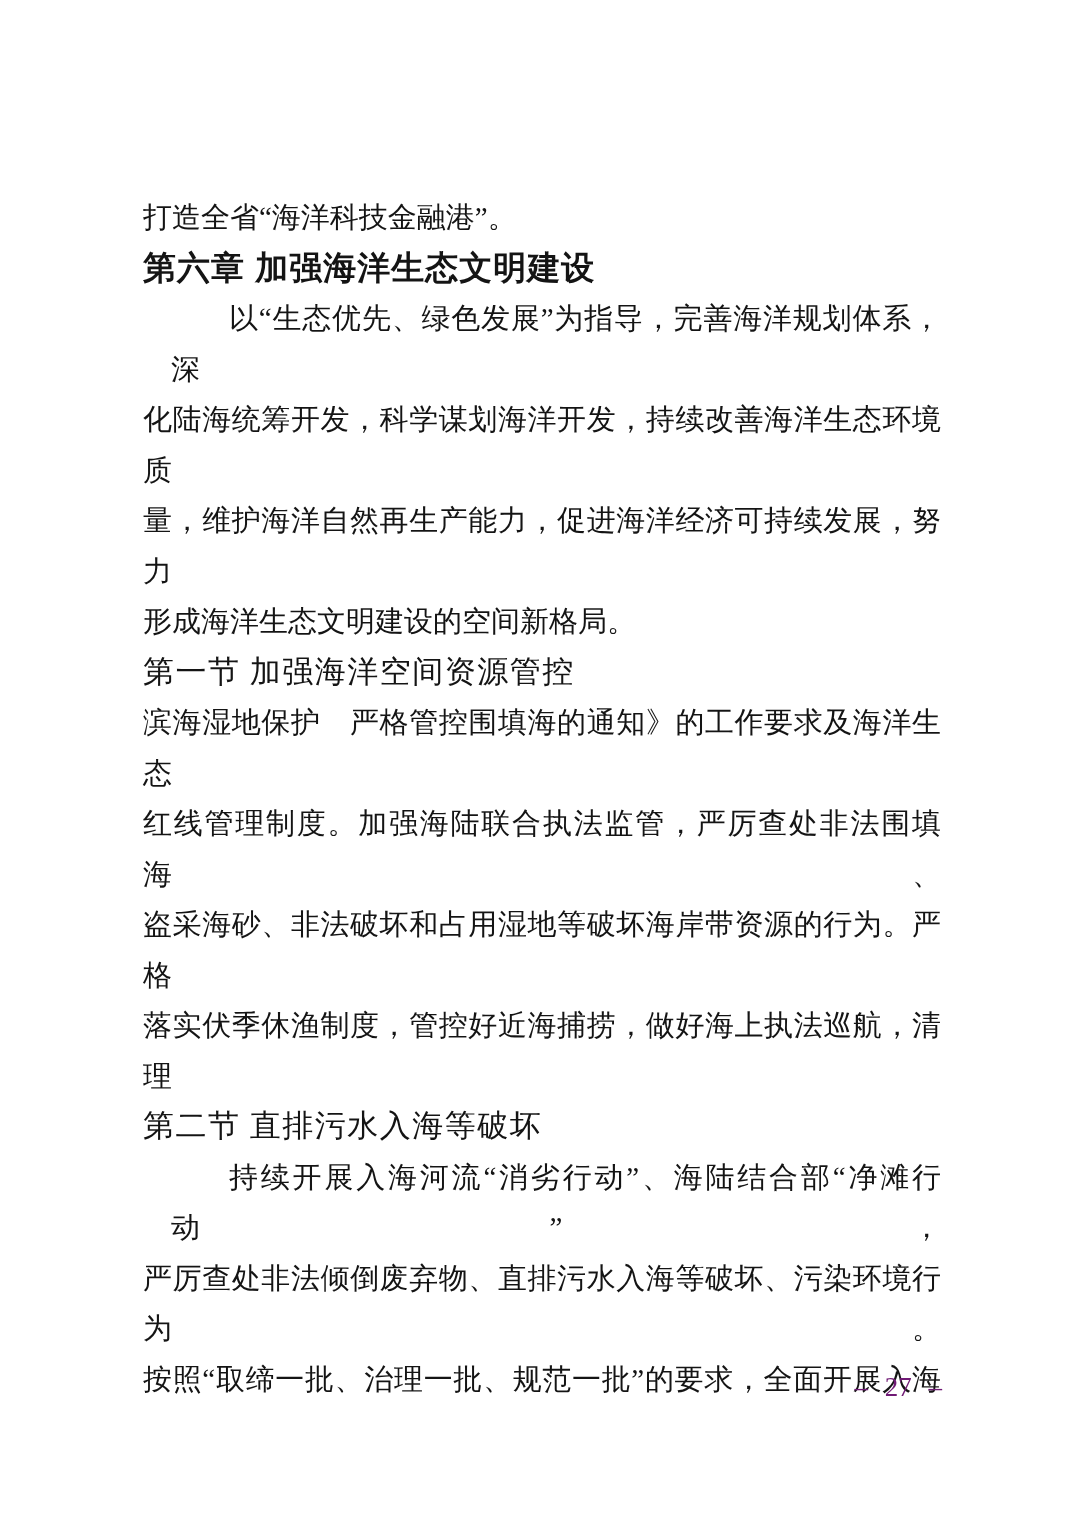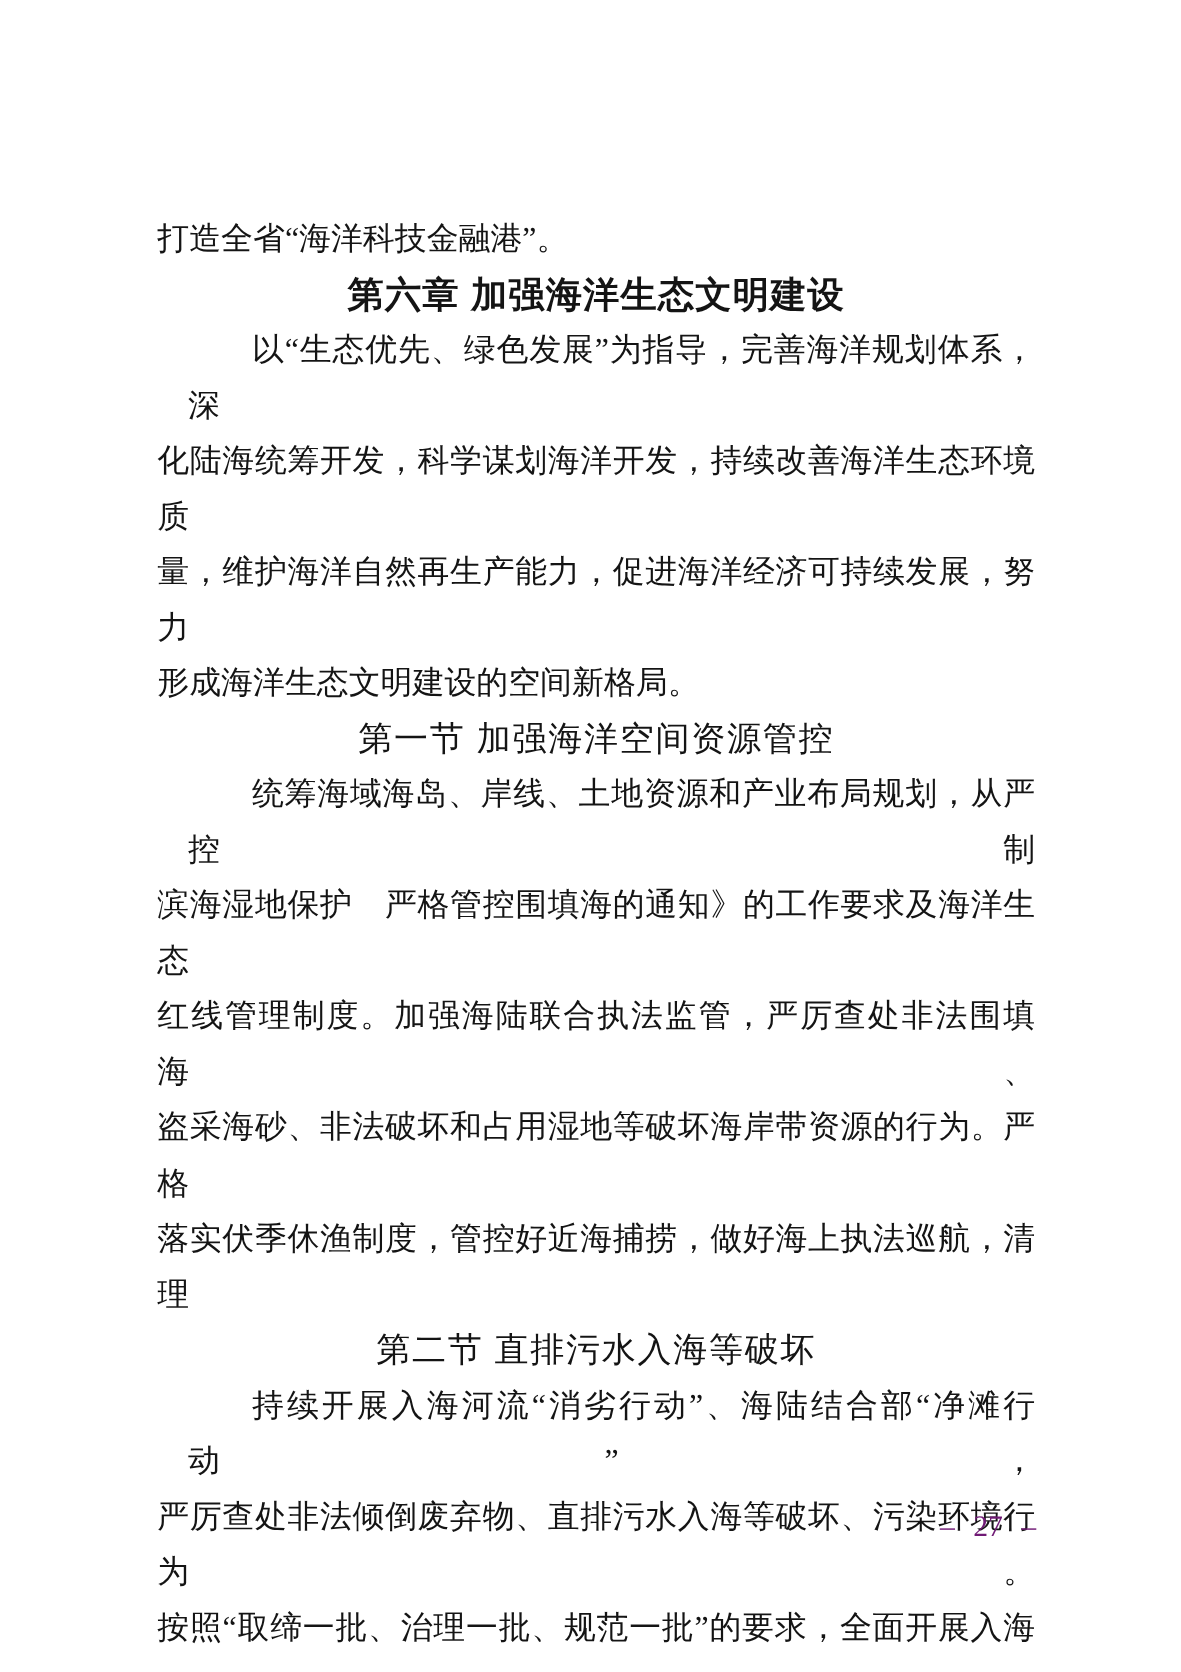--- a/index.html
+++ b/index.html
@@ -36,29 +36,29 @@
   .line.no-stretch {
     text-align: right;
     text-align-last: left;
   }
   .chapter-heading {
     display: block;
     font-family: "Liberation Sans", sans-serif;
     font-weight: bold;
     font-size: 33px;
     line-height: 50.5px;
-    text-align: center;
+    text-align: left;
     letter-spacing: 1px;
   }
   .section-heading {
     display: block;
-    font-family: Liberation Sans, sans-serif;
+    font-family: Liberation Serif, serif;
     font-size: 31px;
     line-height: 50.5px;
-    text-align: center;
+    text-align: left;
     letter-spacing: 1.5px;
   }
   .page-number {
     position: absolute;
     top: 1371px;
     right: 132px;
     font-size: 27px;
     line-height: 32px;
     word-spacing: 10px;
     color: #701a75;
@@ -76,21 +76,20 @@
   <div class="paragraph">
       <div class="line first">以“生态优先、绿色发展”为指导，完善海洋规划体系，深</div>
       <div class="line">化陆海统筹开发，科学谋划海洋开发，持续改善海洋生态环境质</div>
       <div class="line">量，维护海洋自然再生产能力，促进海洋经济可持续发展，努力</div>
       <div class="line no-stretch">形成海洋生态文明建设的空间新格局。</div>
     </div>
 
   <div class="section-heading">第一节 加强海洋空间资源管控</div>
 
   <div class="paragraph">
-      <div class="line first">统筹海域海岛、岸线、土地资源和产业布局规划，从严控制</div>
       <div class="line">滨海湿地保护　严格管控围填海的通知》的工作要求及海洋生态</div>
       <div class="line">红线管理制度。加强海陆联合执法监管，严厉查处非法围填海、</div>
       <div class="line">盗采海砂、非法破坏和占用湿地等破坏海岸带资源的行为。严格</div>
       <div class="line">落实伏季休渔制度，管控好近海捕捞，做好海上执法巡航，清理</div>
     </div>
 
   <div class="section-heading">第二节 直排污水入海等破坏</div>
 
   <div class="paragraph">
       <div class="line first">持续开展入海河流“消劣行动”、海陆结合部“净滩行动”，</div>

